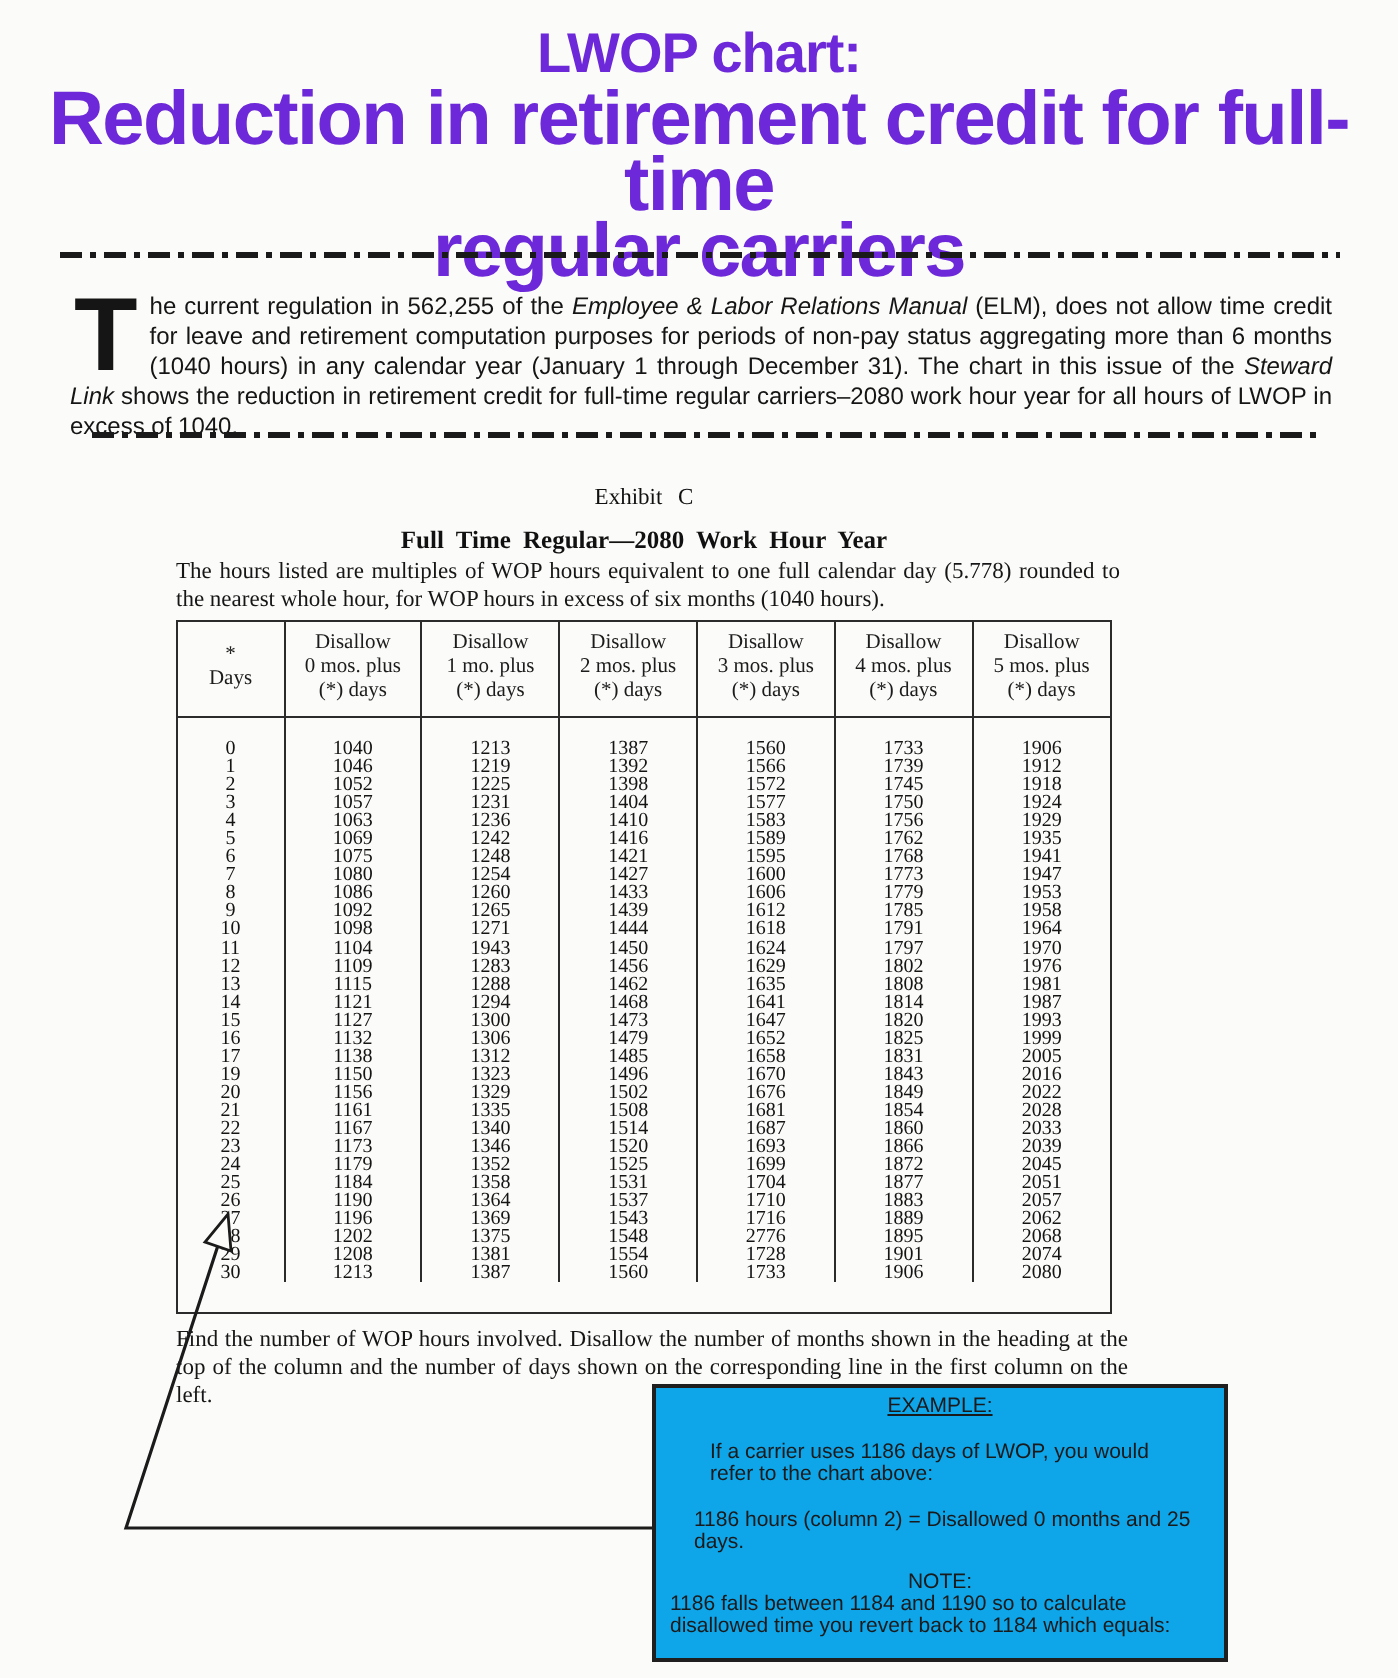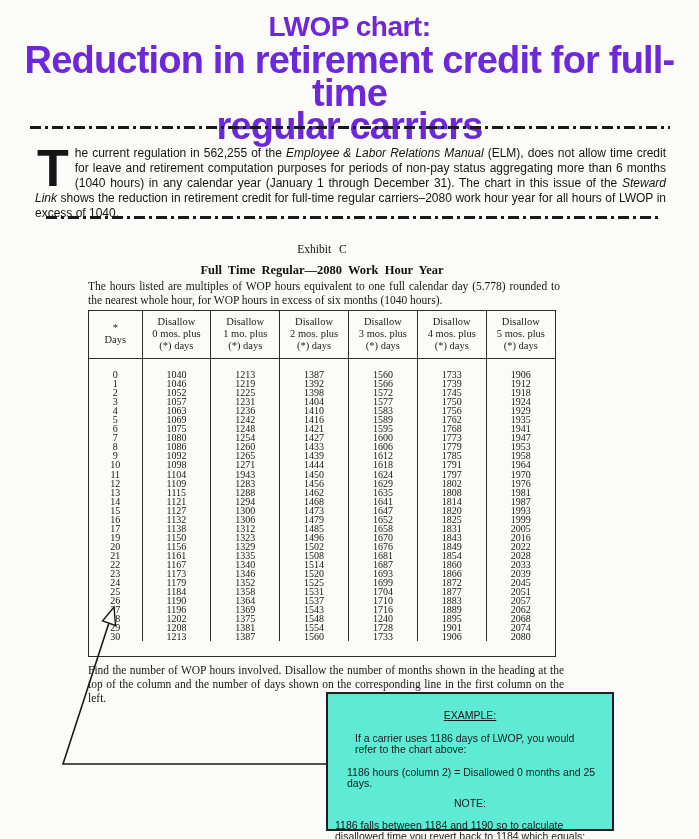--- a/index.html
+++ b/index.html
@@ -110,30 +110,30 @@
     position: absolute;
     top: 663px; left: 88px; width: 476px;
     font-size: 11.5px; line-height: 14px;
     text-align: justify;
   }
   
   .example-box {
     position: absolute;
     top: 692px; left: 326px; width: 288px; height: 139px;
     border: 2px solid #1f1f1f;
-    background: #5eead4;
+    background: #0ea5e9;
     font-family: "Liberation Sans", sans-serif;
     font-size: 10.5px; line-height: 11px;
     color: #1a1a1a;
-    padding: 16px 7px 0;
+    padding: 4px 7px 0;
   }
   .ex-heading { text-align: center; text-decoration: underline; margin-bottom: 12px; }
   .ex-line-1 { margin: 0 22px 10px 20px; }
   .ex-line-2 { margin: 12px 0 9px 12px; }
-  .ex-note-heading { text-align: center; margin-bottom: 11px; }
+  .ex-note-heading { text-align: center; }
   .ex-note-1 { margin-bottom: 12px; }
   
   .callout-svg {
     position: absolute;
     top: 0; left: 0; width: 699px; height: 839px;
     pointer-events: none;
   }
 </style>
 </head>
 <body>
@@ -435,21 +435,21 @@
             <td>1543</td>
             <td>1716</td>
             <td>1889</td>
             <td>2062</td>
           </tr>
           <tr>
             <td>28</td>
             <td>1202</td>
             <td>1375</td>
             <td>1548</td>
-            <td>1240</td>
+            <td>2776</td>
             <td>1895</td>
             <td>2068</td>
           </tr>
           <tr>
             <td>29</td>
             <td>1208</td>
             <td>1381</td>
             <td>1554</td>
             <td>1728</td>
             <td>1901</td>

